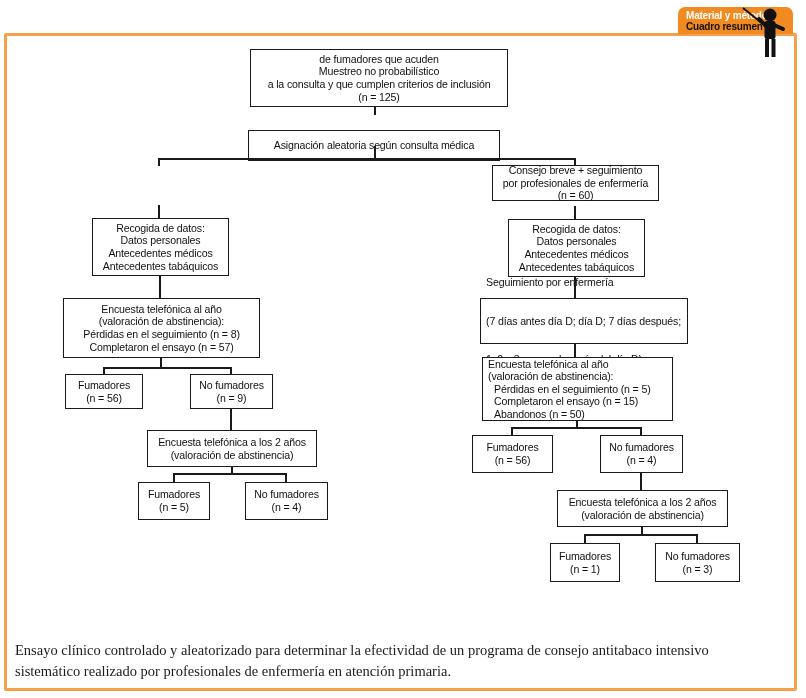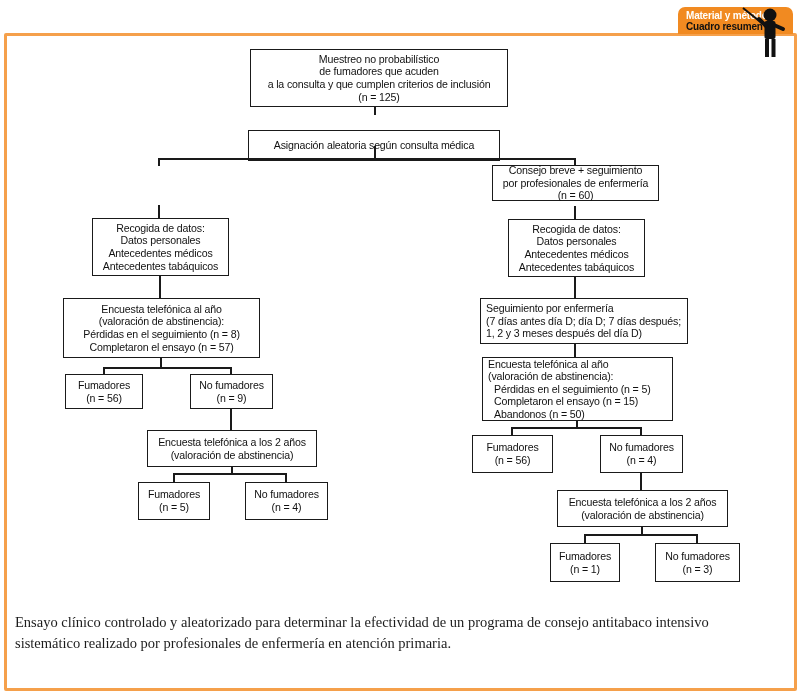--- a/index.html
+++ b/index.html
@@ -17,21 +17,21 @@
         font-size:10.6px;line-height:12.6px;color:#111;letter-spacing:-0.15px;}
   .fbox.center{text-align:center;padding:1px 2px;}
   .fbox.left{text-align:left;padding:1px 2px 1px 5px;}
   .fbox span{display:block;}
   .fbox span.indent{padding-left:6px;}
   .vline,.hline{position:absolute;background:#1a1a1a;}
   .vline{width:2px;}
   .hline{height:2px;}
   .caption-title{position:absolute;left:15px;top:608px;font-size:20px;font-weight:bold;
                  color:#F0952F;letter-spacing:-0.4px;}
-  .caption-body{position:absolute;left:15px;top:612px;width:770px;
+  .caption-body{position:absolute;left:15px;top:640px;width:770px;
                 font-family:"Liberation Serif",serif;font-size:14.5px;line-height:21px;color:#1c1c1c;}
   .caption-body span{display:block;}
 </style>
 </head>
 <body>
 
 <div class="page">
 
   <div class="frame"></div>
 
@@ -46,22 +46,22 @@
       <circle cx="34" cy="14" r="6.5" fill="#111"></circle>
       <rect x="28.5" y="20" width="11" height="18" rx="2" fill="#111"></rect>
       <line x1="30" y1="25" x2="23" y2="18" stroke="#111" stroke-width="4" stroke-linecap="round"></line>
       <line x1="38" y1="24" x2="47" y2="28" stroke="#111" stroke-width="4" stroke-linecap="round"></line>
       <rect x="29" y="38" width="4" height="18" fill="#111"></rect>
       <rect x="35.5" y="38" width="4" height="18" fill="#111"></rect>
     </svg>
   </div>
 
   <div class="fbox center" style="left:250px;top:49px;width:258px;height:58px;">
+    <span>de fumadores que acuden</span>
     <span>Muestreo no probabilístico</span>
-    <span>de fumadores que acuden</span>
     <span>a la consulta y que cumplen criterios de inclusión</span>
     <span>(n = 125)</span>
   </div>
 
   <div class="fbox center" style="left:248px;top:130px;width:252px;height:31px;">
     <span>Asignación aleatoria según consulta médica</span>
   </div>
 
 
   <div class="fbox center" style="left:492px;top:165px;width:167px;height:36px;">
@@ -84,21 +84,21 @@
     <span>Antecedentes tabáquicos</span>
   </div>
 
   <div class="fbox center" style="left:63px;top:298px;width:197px;height:60px;">
     <span>Encuesta telefónica al año</span>
     <span>(valoración de abstinencia):</span>
     <span>Pérdidas en el seguimiento (n = 8)</span>
     <span>Completaron el ensayo (n = 57)</span>
   </div>
 
-  <div class="fbox left" style="left:480px;top:298px;width:208px;height:46px;">
+  <div class="fbox left" style="left:480px;top:298px;width:208px;height:46px;gap:26px;">
     <span>Seguimiento por enfermería</span>
     <span>(7 días antes día D; día D; 7 días después;</span>
     <span>1, 2 y 3 meses después del día D)</span>
   </div>
 
   <div class="fbox left" style="left:482px;top:357px;width:191px;height:64px;">
     <span>Encuesta telefónica al año</span>
     <span>(valoración de abstinencia):</span>
     <span class="indent">Pérdidas en el seguimiento (n = 5)</span>
     <span class="indent">Completaron el ensayo (n = 15)</span>

